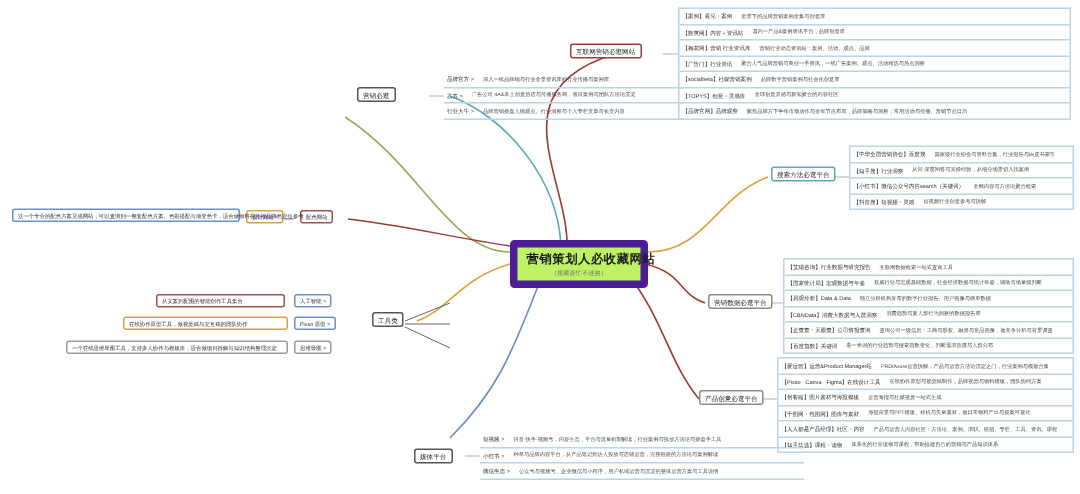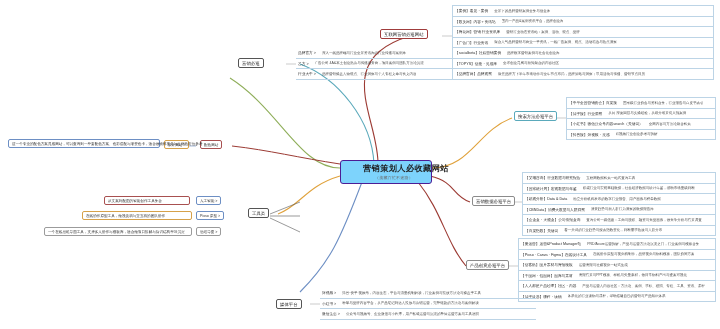--- a/index.html
+++ b/index.html
@@ -20,25 +20,25 @@
     background:#ffffff;
     border:1px solid #9aa6b2;
     border-radius:2px;
     padding:1px 3px;
     font-size:4.1px;
     line-height:1.25;
     color:#2b2b2b;
     white-space:nowrap;
   }
   .center{
-    border:1px solid #4c1d95;
+    border:5px solid #4c1d95;
     border-radius:3px;
-    padding:3px 6px 3px 22px;
+    padding:3px 6px 3px 6px;
     text-align:center;
-    background:#7dd3fc;
+    background:#bef264;
   }
   .center .t1{font-size:8.2px;letter-spacing:.4px;color:#1d1d1d;font-weight:600;}
   .center .t2{font-size:4px;color:#6d6d6d;letter-spacing:.2px;margin-top:1px;}
 
   .branch-label{
     position:absolute;
     box-sizing:border-box;
     background:#ffffff;
     border:1px solid #888;
     border-radius:2px;

